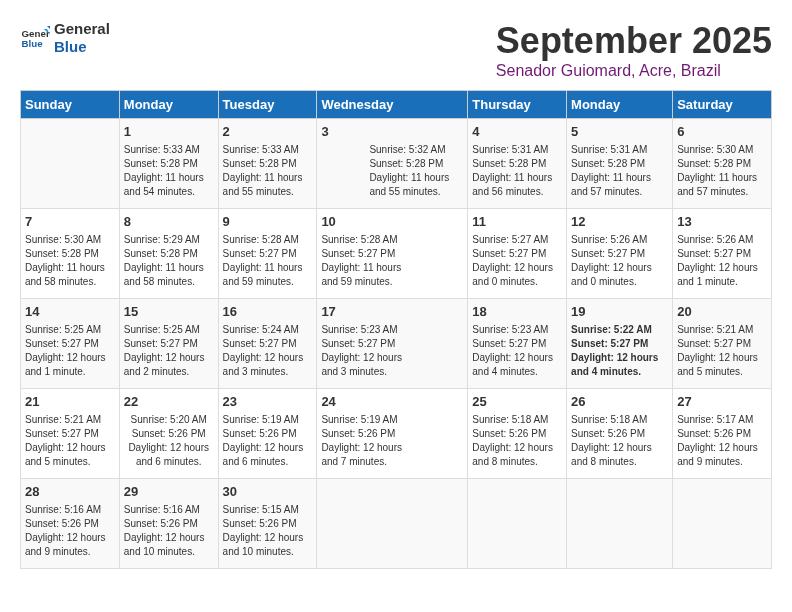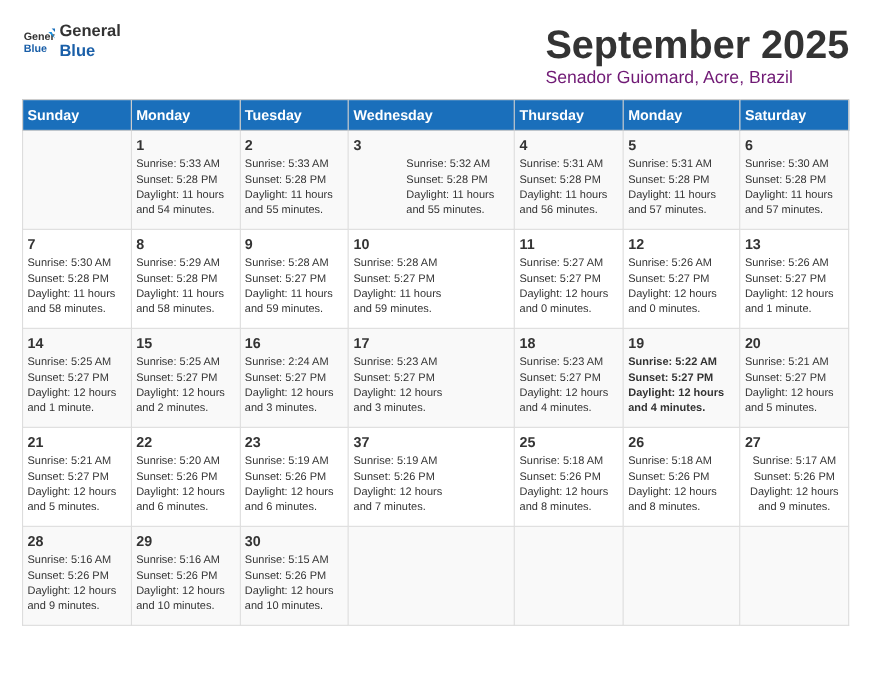--- a/index.html
+++ b/index.html
@@ -223,21 +223,21 @@
         </td>
         <td>
           <span class="day-number">15</span>
           <div class="day-info" style="white-space: pre-line;">Sunrise: 5:25 AM
 Sunset: 5:27 PM
 Daylight: 12 hours
 and 2 minutes.</div>
         </td>
         <td>
           <span class="day-number">16</span>
-          <div class="day-info" style="white-space: pre-line;">Sunrise: 2:24 AM
+          <div class="day-info" style="white-space: pre-line;">Sunrise: 5:24 AM
 Sunset: 5:27 PM
 Daylight: 12 hours
 and 3 minutes.</div>
         </td>
         <td>
           <span class="day-number">17</span>
           <div class="day-info" style="white-space: pre-line;">Sunrise: 5:23 AM
 Sunset: 5:27 PM
 Daylight: 12 hours
 and 3 minutes.</div>
@@ -267,34 +267,34 @@
       <tr>
         <td>
           <span class="day-number">21</span>
           <div class="day-info" style="white-space: pre-line;">Sunrise: 5:21 AM
 Sunset: 5:27 PM
 Daylight: 12 hours
 and 5 minutes.</div>
         </td>
         <td>
           <span class="day-number">22</span>
-          <div class="day-info" style="white-space: pre-line;">Sunrise: 5:20 AM
+          <div class="day-info" style="white-space: pre-line; text-align: center;">Sunrise: 5:20 AM
 Sunset: 5:26 PM
 Daylight: 12 hours
 and 6 minutes.</div>
         </td>
         <td>
           <span class="day-number">23</span>
           <div class="day-info" style="white-space: pre-line;">Sunrise: 5:19 AM
 Sunset: 5:26 PM
 Daylight: 12 hours
 and 6 minutes.</div>
         </td>
         <td>
-          <span class="day-number">37</span>
+          <span class="day-number">24</span>
           <div class="day-info" style="white-space: pre-line;">Sunrise: 5:19 AM
 Sunset: 5:26 PM
 Daylight: 12 hours
 and 7 minutes.</div>
         </td>
         <td>
           <span class="day-number">25</span>
           <div class="day-info" style="white-space: pre-line;">Sunrise: 5:18 AM
 Sunset: 5:26 PM
 Daylight: 12 hours
@@ -302,21 +302,21 @@
         </td>
         <td>
           <span class="day-number">26</span>
           <div class="day-info" style="white-space: pre-line;">Sunrise: 5:18 AM
 Sunset: 5:26 PM
 Daylight: 12 hours
 and 8 minutes.</div>
         </td>
         <td>
           <span class="day-number">27</span>
-          <div class="day-info" style="white-space: pre-line; text-align: center;">Sunrise: 5:17 AM
+          <div class="day-info" style="white-space: pre-line;">Sunrise: 5:17 AM
 Sunset: 5:26 PM
 Daylight: 12 hours
 and 9 minutes.</div>
         </td>
       </tr>
       <tr>
         <td>
           <span class="day-number">28</span>
           <div class="day-info" style="white-space: pre-line;">Sunrise: 5:16 AM
 Sunset: 5:26 PM

